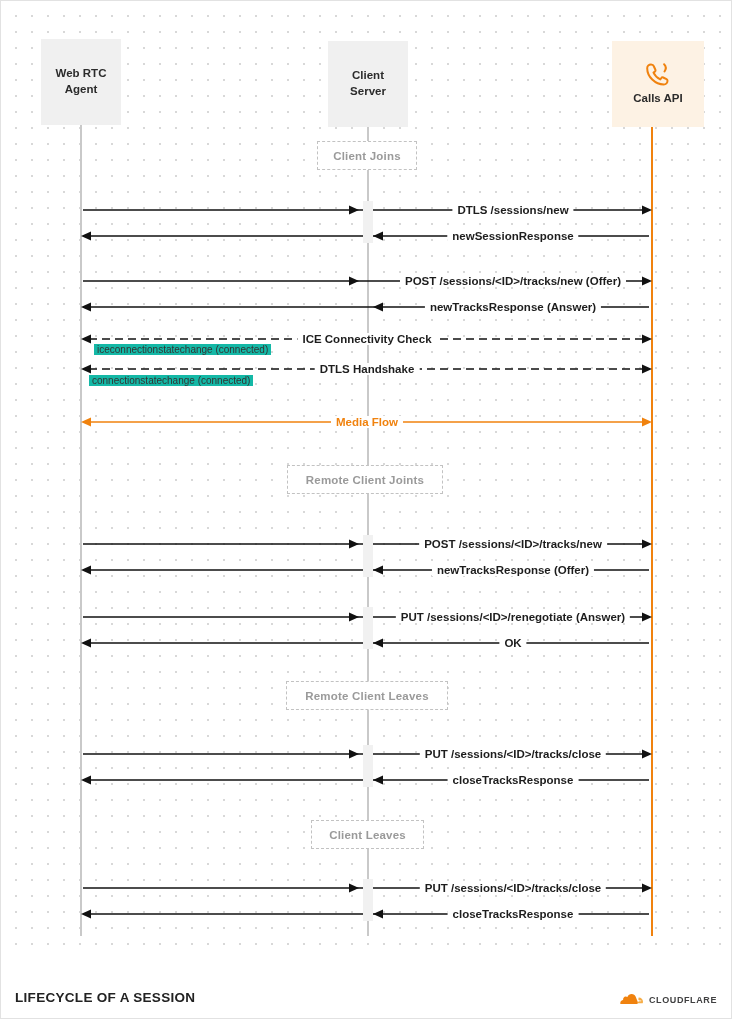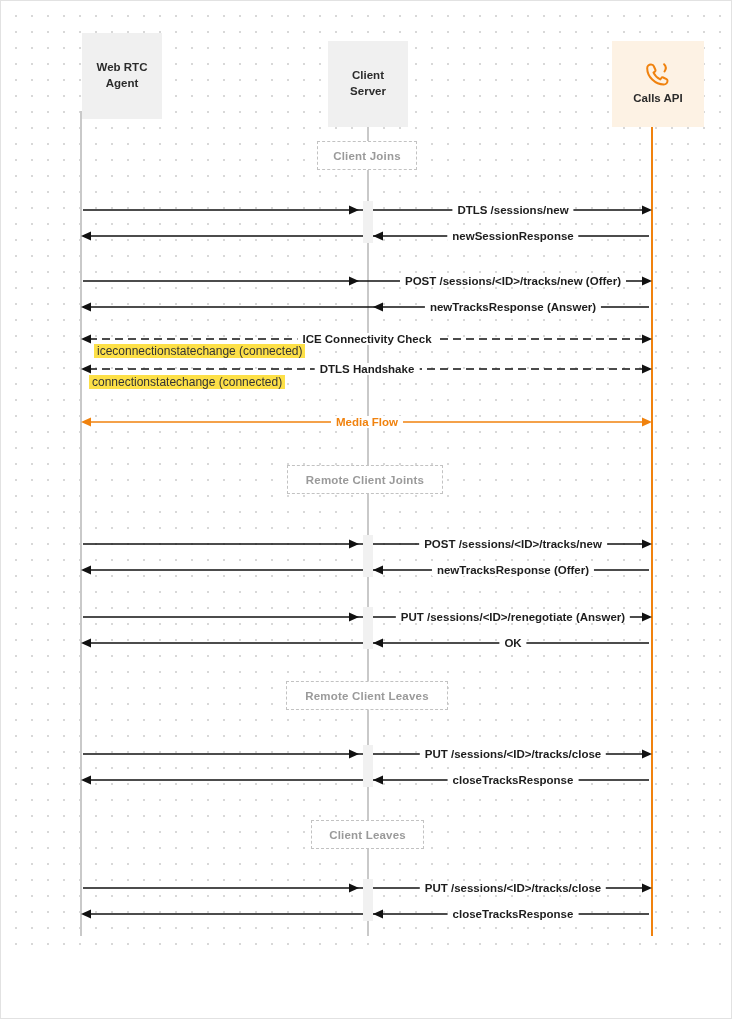--- a/index.html
+++ b/index.html
@@ -101,23 +101,23 @@
     font-weight: bold;
     color: #1d1d1d;
     background: #ffffff;
     padding: 0 5px;
     white-space: nowrap;
     transform: translate(-50%, -50%);
   }
   .msg.orange { color: #f0820e; }
   .sub {
     position: absolute;
-    font-size: 12px;
+    font-size: 10px;
     color: #333333;
-    background: #fde047;
+    background: #14b8a6;
     padding: 0 3px;
     white-space: nowrap;
     transform: translateX(-0%);
   }
 
   
   #footer {
     position: absolute;
     left: 0;
     top: 945px;
@@ -153,21 +153,21 @@
 <body>
 
 <div id="page">
 
   <div id="dotfield"></div>
 
   <div class="lifeline grey" style="left:79px;"></div>
   <div class="lifeline grey" style="left:366px;"></div>
   <div class="lifeline orange" style="left:650px;"></div>
 
-  <div class="actor grey" style="left:40px; top:32px;margin-left:41px;">
+  <div class="actor grey" style="left:40px; top:38px;">
     <span class="label-line">Web RTC</span>
     <span class="label-line">Agent</span>
   </div>
 
   <div class="actor grey" style="left:327px; top:40px;">
     <span class="label-line">Client</span>
     <span class="label-line">Server</span>
   </div>
 
   <div class="actor peach" style="left:611px; top:40px;">
@@ -321,14 +321,26 @@
     </svg>
   </div>
   <div class="msg" style="left:512px; top:913px;">closeTracksResponse</div>
 
   <div style="position:absolute; left:362px; top:200px; width:10px; height:42px; background:#f1f1f1;"></div>
   <div style="position:absolute; left:362px; top:534px; width:10px; height:42px; background:#f1f1f1;"></div>
   <div style="position:absolute; left:362px; top:606px; width:10px; height:42px; background:#f1f1f1;"></div>
   <div style="position:absolute; left:362px; top:744px; width:10px; height:42px; background:#f1f1f1;"></div>
   <div style="position:absolute; left:362px; top:878px; width:10px; height:42px; background:#f1f1f1;"></div>
 
+  <div id="footer">
+    <div id="footer-title">LIFECYCLE OF A SESSION</div>
+    <div id="cf-logo">
+      <span>
+        <svg width="26" height="12" viewBox="0 0 26 12">
+          <path d="M5.5 11 H18.8 c .9 0 1.4-.9 1.1-1.7 L17.6 3.6 C17 2.1 15.5 1 13.7 1 c-2 0-3.7 1.3-4.3 3.1 -.5-.4-1.2-.6-1.9-.5 -1.3.2-2.3 1.3-2.4 2.6 0 .3 0 .6.1.9 -1.6.1-2.9 1.4-2.9 3 0 .3 0 .6.1.9 0 0 .1 0 .1 0 z" fill="#f0820e"></path>
+          <path d="M21.2 4.4 c-.1 0-.2 0-.3 0 -.1 0-.2.1-.2.2l-.3 1.1 c-.1.5 0 .9.2 1.2 .2.3.6.4 1 .5l1.4.1 c.1 0 .2.1.2.1 .1.1.1.2 0 .3 -.1.2-.2.3-.4.3l-1.5.1 c-.8.1-1.6.7-1.9 1.4l-.1.3 c0 .1 0 .2.1.2h5.1 c.1 0 .2-.1.3-.2 .1-.4.2-.8.2-1.2 0-2.3-1.9-4.2-4.2-4.2 z" fill="#f6ad47"></path>
+        </svg>
+      </span>
+      <span class="cf-text">CLOUDFLARE</span>
+    </div>
+  </div>
 
 </div>
 
 </body></html>

